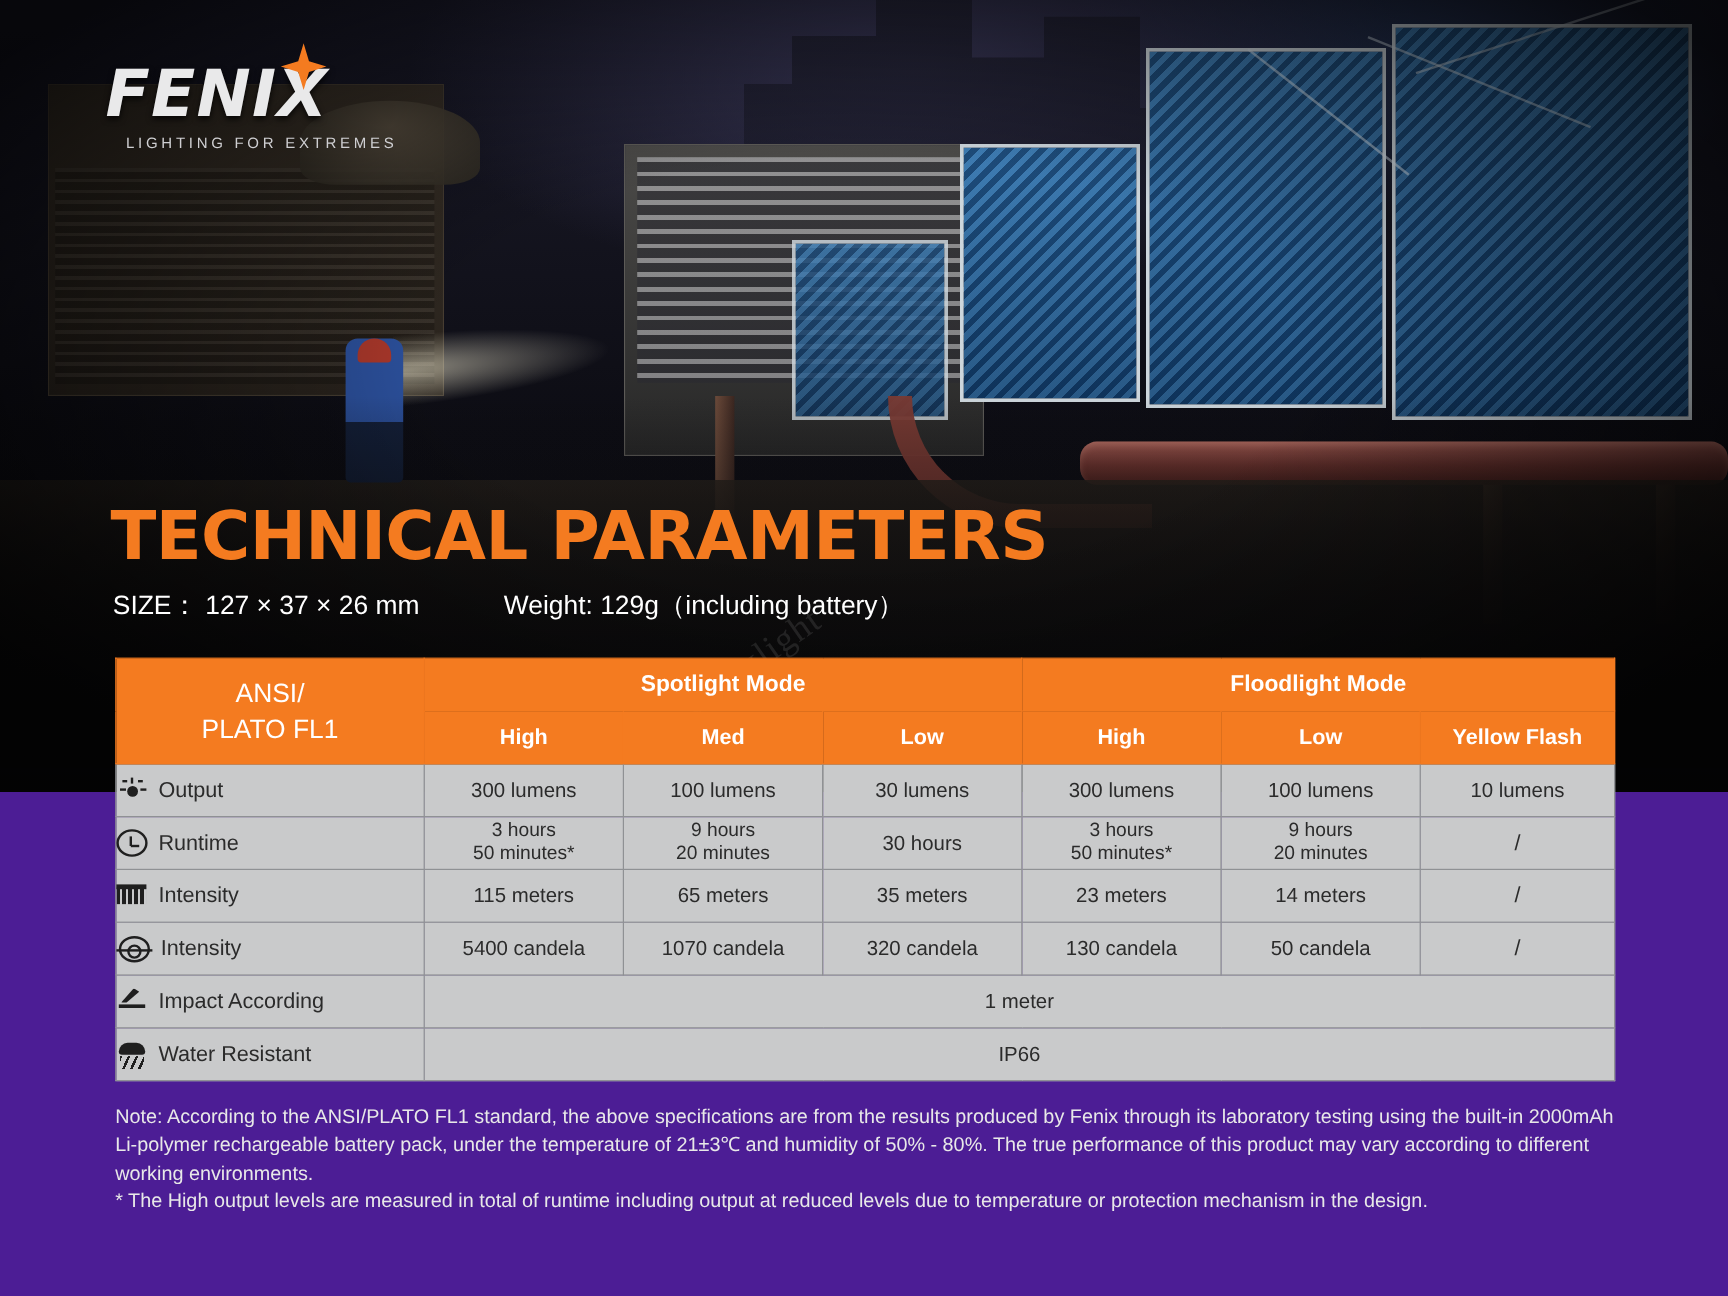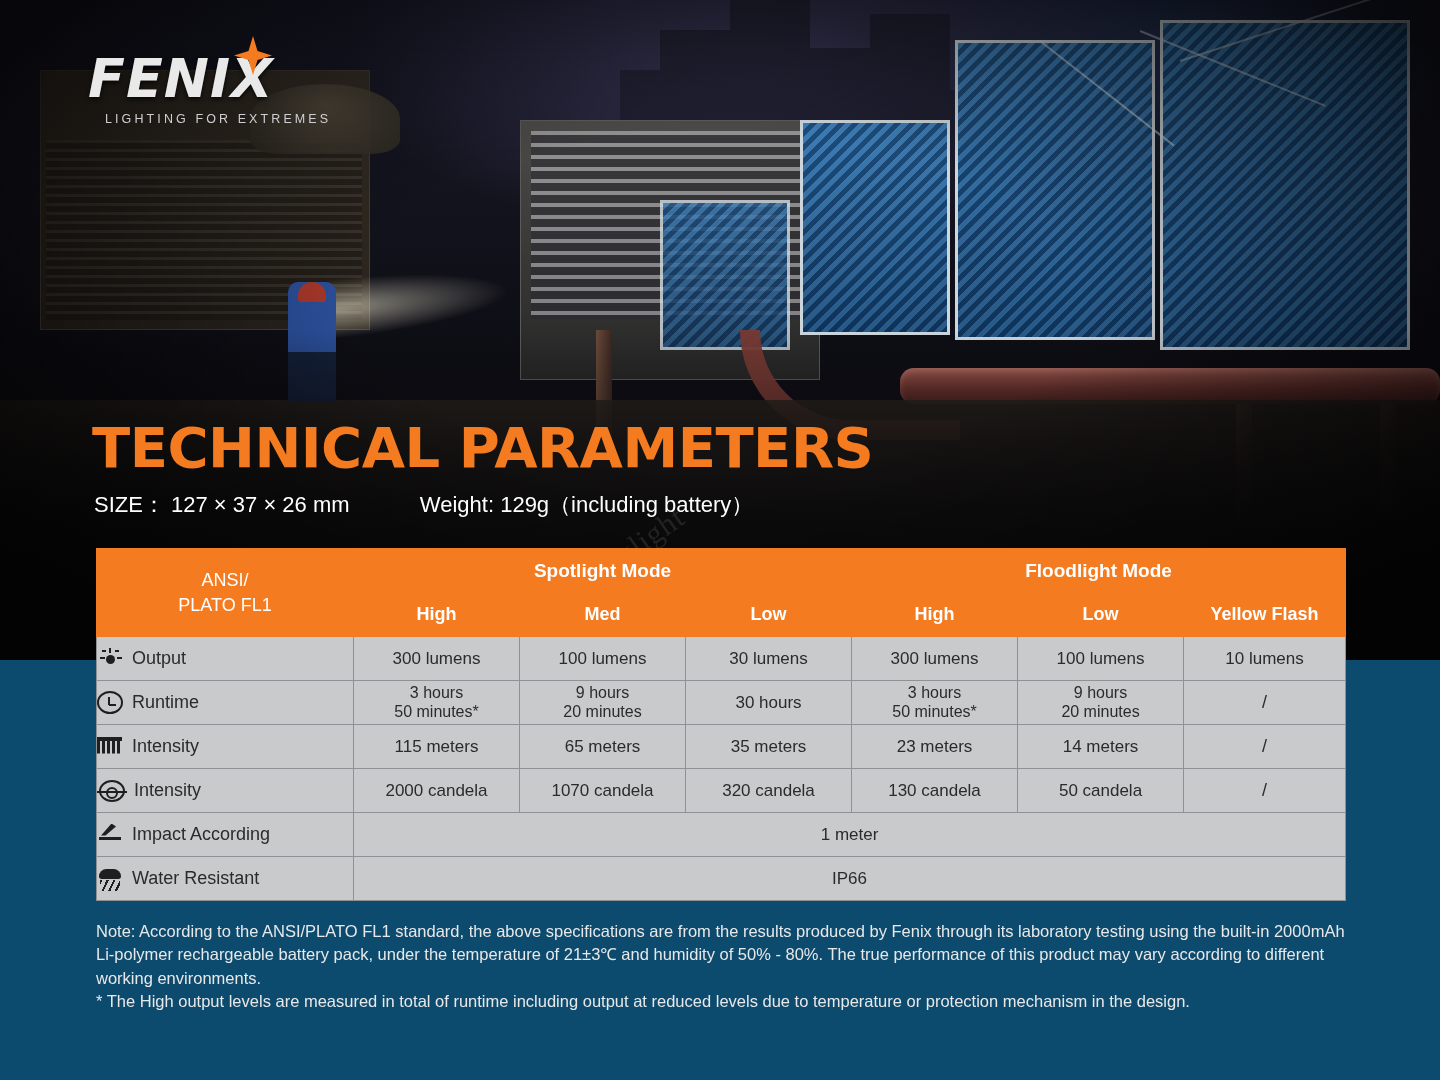--- a/index.html
+++ b/index.html
@@ -6,21 +6,21 @@
   html, body {
     margin: 0; padding: 0;
     width: 1440px; height: 1080px;
     background: #000;
     font-family: "Liberation Sans", sans-serif;
     overflow: hidden;
   }
   #page {
     position: relative;
     width: 1440px; height: 1080px;
-    background: #0c4a6e;
+    background: #4c1d95;
     overflow: hidden;
   }
 
   
   .photo {
     position: absolute; left: 0; top: 0; width: 1440px; height: 640px;
     background:
       
       radial-gradient(ellipse 600px 260px at 760px 60px, rgba(60,58,92,0.85), rgba(20,20,35,0) 70%),
       radial-gradient(ellipse 420px 200px at 1180px 40px, rgba(40,60,100,0.7), rgba(10,12,24,0) 70%),
@@ -176,21 +176,21 @@
     font-weight: bold !important;
     border-color: #f47b20 !important;
     font-size: 19px;
   }
   .hdr-orange.sub { font-size: 18px; text-align: center; }
   .ansi-cell {
     background: #f47b20 !important;
     color: #ffffff !important;
     font-weight: bold;
     border-color: #f47b20 !important;
-    font-size: 18px;
+    font-size: 22px;
     line-height: 1.35;
   }
   td.rowlabel {
     text-align: left;
     font-weight: bold;
     color: #1f1f1f;
     padding-left: 10px;
     font-size: 18px;
   }
   .rowlabel .lbl-inner { display: flex; align-items: center; gap: 9px; }
@@ -379,21 +379,21 @@
           <td class="slash">/</td>
         </tr>
 
         <tr>
           <td class="rowlabel">
             <span class="lbl-inner">
               <span class="ico ico-int"></span>
               <span>Intensity</span>
             </span>
           </td>
-          <td>2000 candela</td>
+          <td>5400 candela</td>
           <td>1070 candela</td>
           <td>320 candela</td>
           <td>130 candela</td>
           <td>50 candela</td>
           <td class="slash">/</td>
         </tr>
 
         <tr>
           <td class="rowlabel">
             <span class="lbl-inner">

